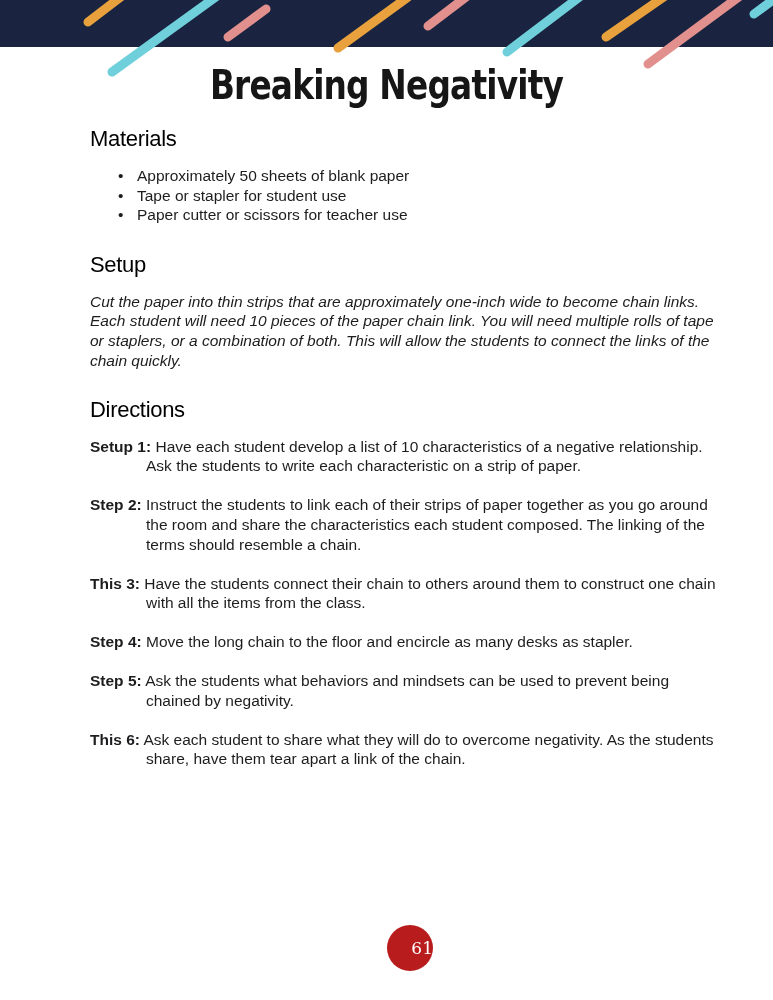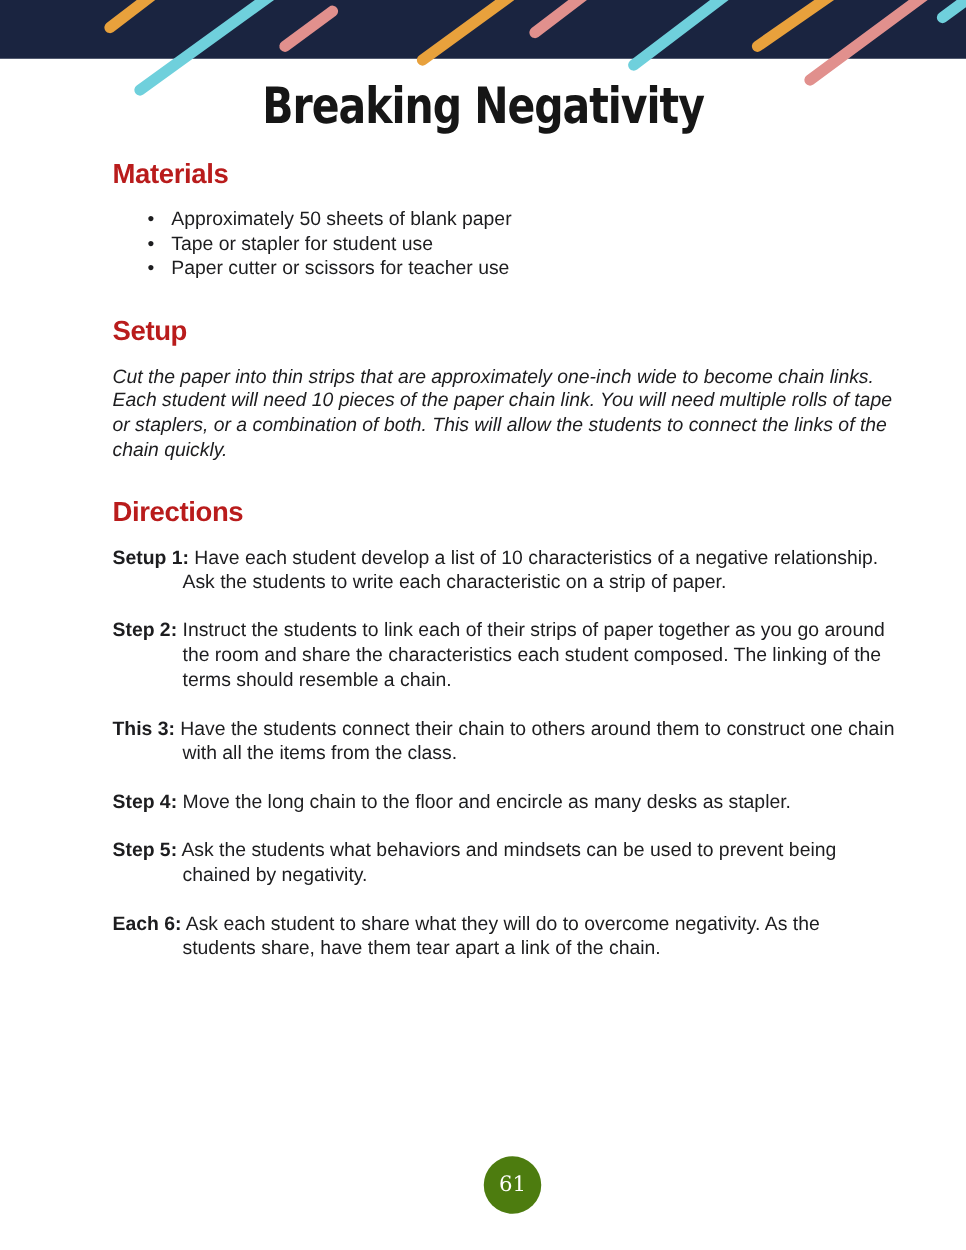--- a/index.html
+++ b/index.html
@@ -34,23 +34,23 @@
     transform-origin:50% 50%;
     margin:0;
   }
   .content{
     position:absolute;
     top:126px;left:90px;
     width:628px;
   }
   h2{
     font-family:"Liberation Sans", sans-serif;
-    font-weight:bold;
+    font-weight:normal;
     font-size:22px;
-    color:#b91c1c;
+    color:#000000;
     margin:0 0 14px 0;
     letter-spacing:-0.3px;
   }
   .body-text{
     font-size:15.5px;
     line-height:19.8px;
     color:#1d1d1f;
   }
   .materials-list{
     list-style:none;
@@ -140,22 +140,22 @@
       <p class="step"><span class="step-label">Setup 1:</span> <span>Have each student develop a list of 10 characteristics of a negative relationship. Ask the students to write each characteristic on a strip of paper.</span></p>
 
       <p class="step"><span class="step-label">Step 2:</span> <span>Instruct the students to link each of their strips of paper together as you go around the room and share the characteristics each student composed. The linking of the terms should resemble a chain.</span></p>
 
       <p class="step"><span class="step-label">This 3:</span> <span>Have the students connect their chain to others around them to construct one chain with all the items from the class.</span></p>
 
       <p class="step"><span class="step-label">Step 4:</span> <span>Move the long chain to the floor and encircle as many desks as stapler.</span></p>
 
       <p class="step"><span class="step-label">Step 5:</span> <span>Ask the students what behaviors and mindsets can be used to prevent being chained by negativity.</span></p>
 
-      <p class="step"><span class="step-label">Each 6:</span> <span>Ask each student to share what they will do to overcome negativity. As the students share, have them tear apart a link of the chain.</span></p>
+      <p class="step"><span class="step-label">This 6:</span> <span>Ask each student to share what they will do to overcome negativity. As the students share, have them tear apart a link of the chain.</span></p>
     </div>
 
   </div>
 
-  <div class="page-number-circle" style="background: #4d7c0f;">
+  <div class="page-number-circle" style="background: #b91c1c; justify-content: flex-end;">
     <span>61</span>
   </div>
 
 </div>
 
 </body></html>

